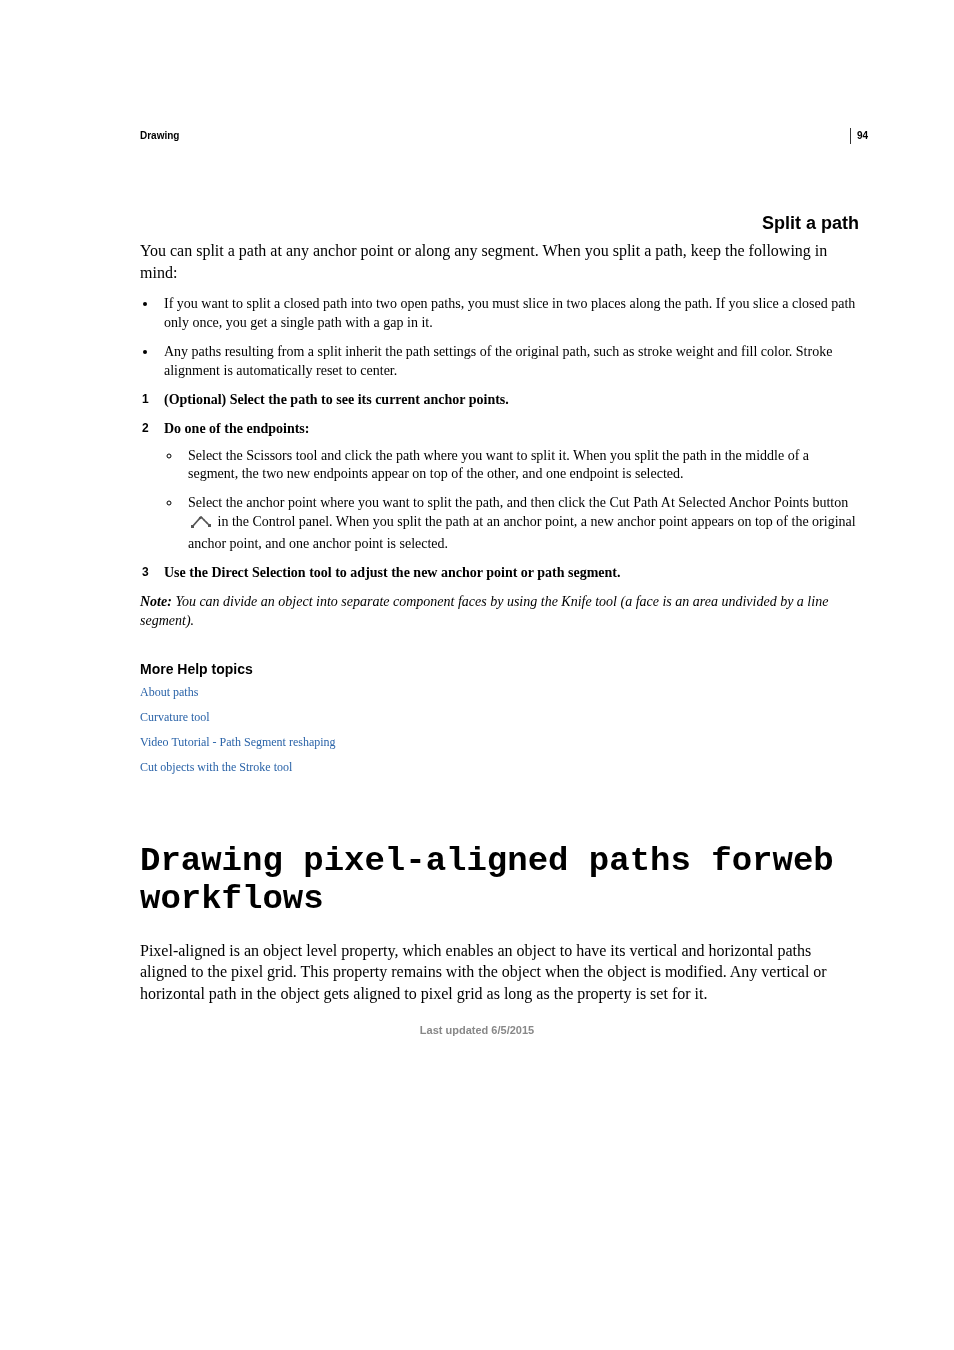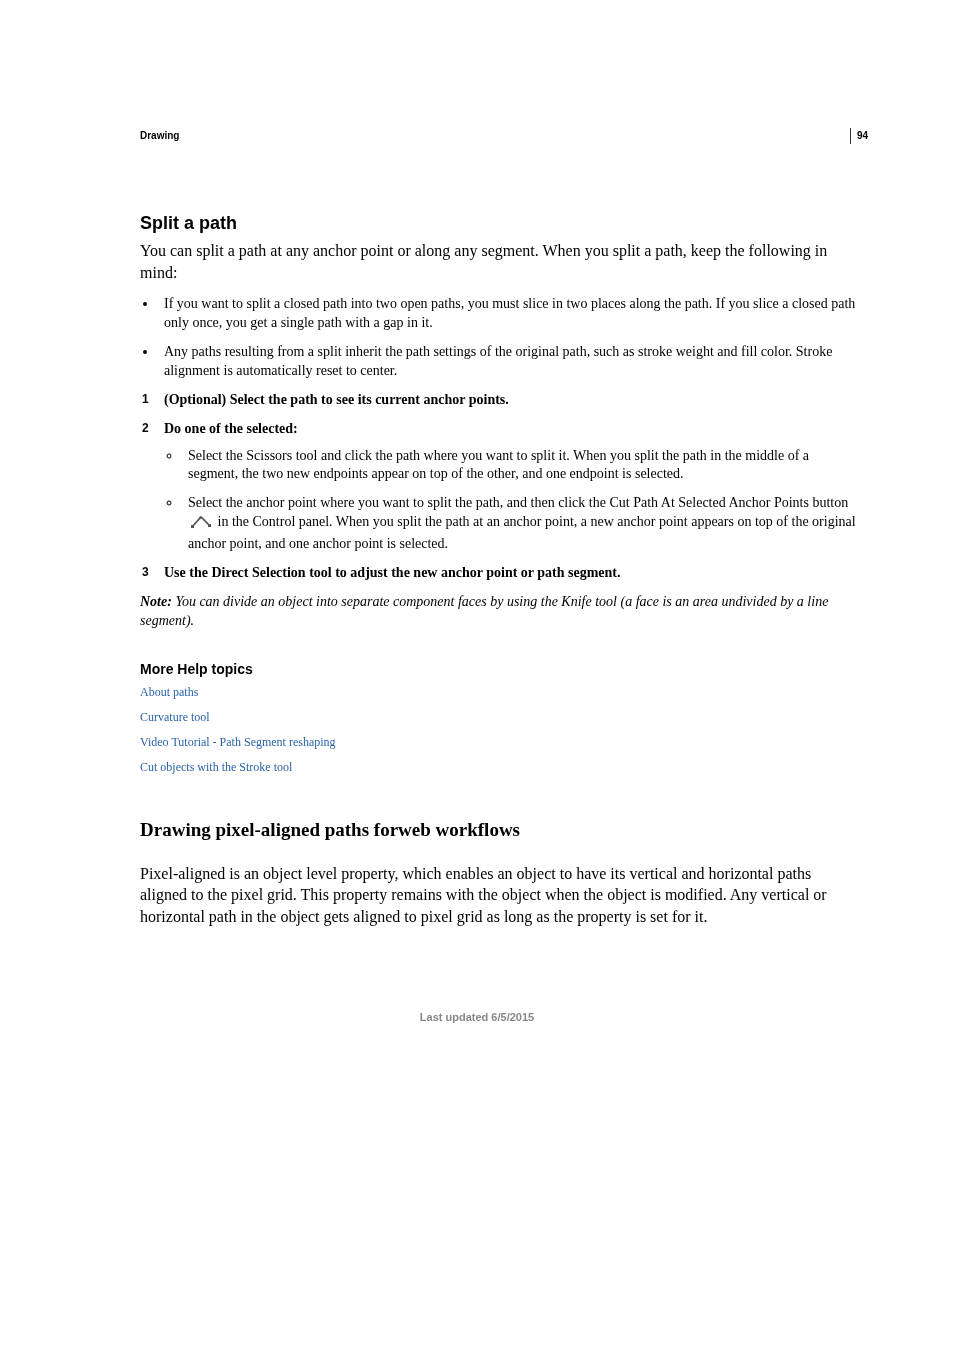--- a/index.html
+++ b/index.html
@@ -31,20 +31,21 @@
     font-family: "Helvetica Neue", Arial, sans-serif;
     font-size: 10px;
     font-weight: 700;
     margin-bottom: 72px;
   }
   .h2-heading {
     font-family: "Helvetica Neue", Arial, sans-serif;
     font-size: 18px;
     font-weight: 700;
     margin: 16px 0 6px 0;
+    text-align: right;
   }
   .body-text {
     font-family: Liberation Serif, serif;
     font-size: 16px;
     line-height: 1.35;
     margin: 0 0 12px 0;
   }
   ul.bullets, ol.steps {
     margin: 0 0 10px 0;
     padding-left: 18px;
@@ -103,28 +104,28 @@
   .link-list div {
     font-family: "Minion Pro", "Times New Roman", serif;
     font-size: 12px;
     margin-bottom: 10px;
   }
   .link-list a {
     color: #2a63a8;
     text-decoration: none;
   }
   .h1-heading {
-    font-family: Liberation Serif, serif;
-    font-size: 19px;
+    font-family: Liberation Mono, monospace;
+    font-size: 34px;
     font-weight: 700;
-    margin: 44px 0 22px 0;
+    margin: 67px 0 22px 0;
   }
   .footer-updated {
     position: absolute;
-    bottom: 137px;
+    bottom: 124px;
     left: 0;
     right: 0;
     text-align: center;
     font-family: "Helvetica Neue", Arial, sans-serif;
     font-size: 11px;
     font-weight: 700;
     color: #888;
   }
   .step-content { display:block;font-weight:bold; }
 </style>
@@ -146,21 +147,21 @@
     <li>Any paths resulting from a split inherit the path settings of the original path, such as stroke weight and fill color. Stroke alignment is automatically reset to center.</li>
   </ul>
 
   <ol class="steps">
     <li>
       <span class="step-num">1</span>
       <span class="step-content">(Optional) Select the path to see its current anchor points.</span>
     </li>
     <li>
       <span class="step-num">2</span>
-      <span class="step-content">Do one of the selected:</span>
+      <span class="step-content">Do one of the endpoints:</span>
       <ul class="nested">
         <li>Select the Scissors tool and click the path where you want to split it. When you split the path in the middle of a segment, the two new endpoints appear on top of the other, and one endpoint is selected.</li>
         <li>
           <span>Select the anchor point where you want to split the path, and then click the Cut Path At Selected Anchor Points button </span><span class="inline-icon"><svg width="22" height="14" viewBox="0 0 22 14">
                 <path d="M2 12 L10 3" stroke="#555" stroke-width="1.8" fill="none" stroke-linecap="round"></path>
                 <circle cx="10" cy="3" r="1.2" fill="#555"></circle>
                 <path d="M11 2 L20 11" stroke="#555" stroke-width="1.8" fill="none" stroke-linecap="round" stroke-dasharray="2 1.5"></path>
                 <rect x="18" y="9" width="3" height="3" fill="#555"></rect>
                 <rect x="1" y="10" width="3" height="3" fill="#555"></rect>
               </svg></span><span> in the Control panel. When you split the path at an anchor point, a new anchor point appears on top of the original anchor point, and one anchor point is selected.</span>

